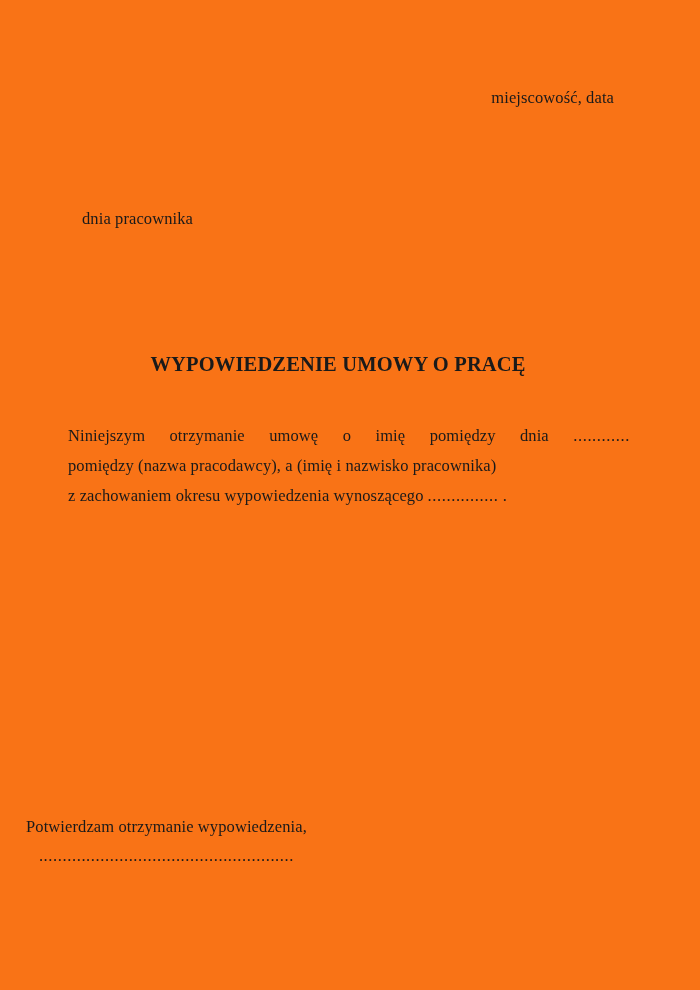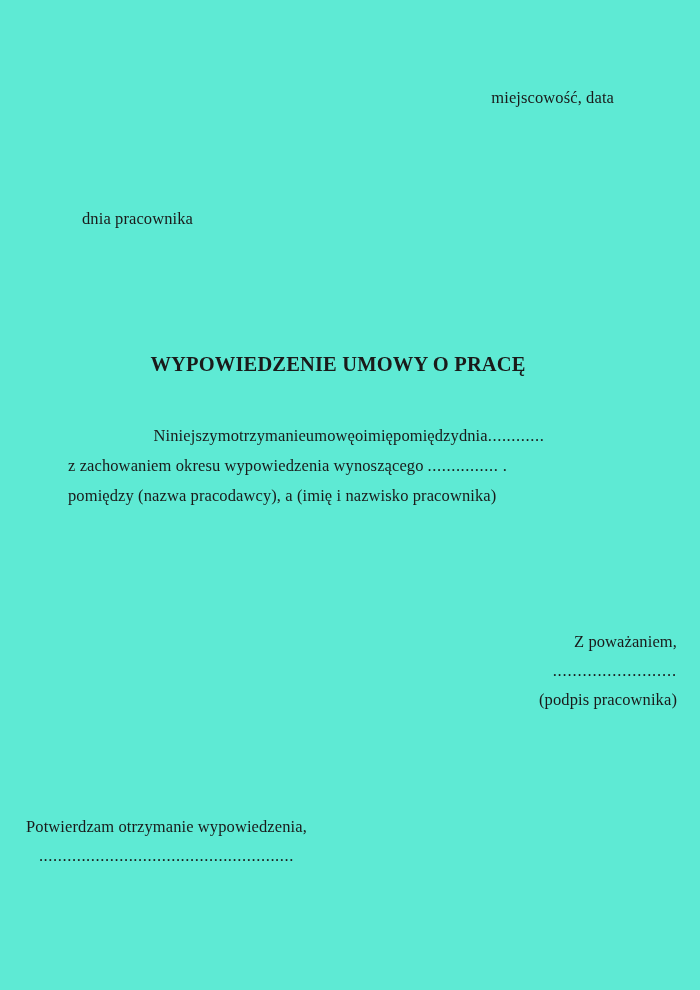--- a/index.html
+++ b/index.html
@@ -14,21 +14,21 @@
     position: relative;
     overflow: hidden;
     font-family: "Liberation Serif", "DejaVu Serif", serif;
     color: #1a1a1a;
     -webkit-font-smoothing: antialiased;
   }
 
   .page {
     position: absolute;
     inset: 0;
-    background: #5eead4;
+    background: #f97316;
   }
 
   
   .place-date {
     position: absolute;
     left: 0;
     top: 88px;
     width: 614px;
     text-align: right;
     font-size: 16.5px;
@@ -72,21 +72,21 @@
     font-size: 16.5px;
     line-height: 30px;
     letter-spacing: 0.1px;
   }
   .body-line {
     display: block;
     white-space: nowrap;
   }
   .body-line.justified {
     display: flex;
-    justify-content: center;
+    justify-content: space-between;
     white-space: nowrap;
   }
   .body-line.justified > span { display: inline-block; }
 
   .dots {
     font-family: "Liberation Serif", "DejaVu Serif", serif;
     letter-spacing: 0.6px;
   }
   .dots-lead { margin-left: 4px; }
 
@@ -145,34 +145,29 @@
       <span>otrzymanie</span>
       <span>umowę</span>
       <span>o</span>
       <span>imię</span>
       <span>pomiędzy</span>
       <span>dnia</span>
       <span class="dots">............</span>
     </div>
 
     <div class="body-line">
+      <span>pomiędzy (nazwa pracodawcy), a (imię i nazwisko pracownika)</span>
+    </div>
+
+    <div class="body-line">
       <span>z zachowaniem okresu wypowiedzenia wynoszącego</span><span class="dots dots-lead">...............</span>
       <span>.</span>
     </div>
 
-    <div class="body-line">
-      <span>pomiędzy (nazwa pracodawcy), a (imię i nazwisko pracownika)</span>
-    </div>
-
   </div>
 
-  <div class="closing-block">
-    <span class="closing-line">Z poważaniem,</span>
-    <span class="sig-dots">.........................</span>
-    <span class="closing-line">(podpis pracownika)</span>
-  </div>
 
   <div class="ack-block">
     <span class="ack-line">Potwierdzam otrzymanie wypowiedzenia,</span>
     <span class="ack-dots">......................................................</span>
   </div>
 
 </div>
 
 </body></html>

